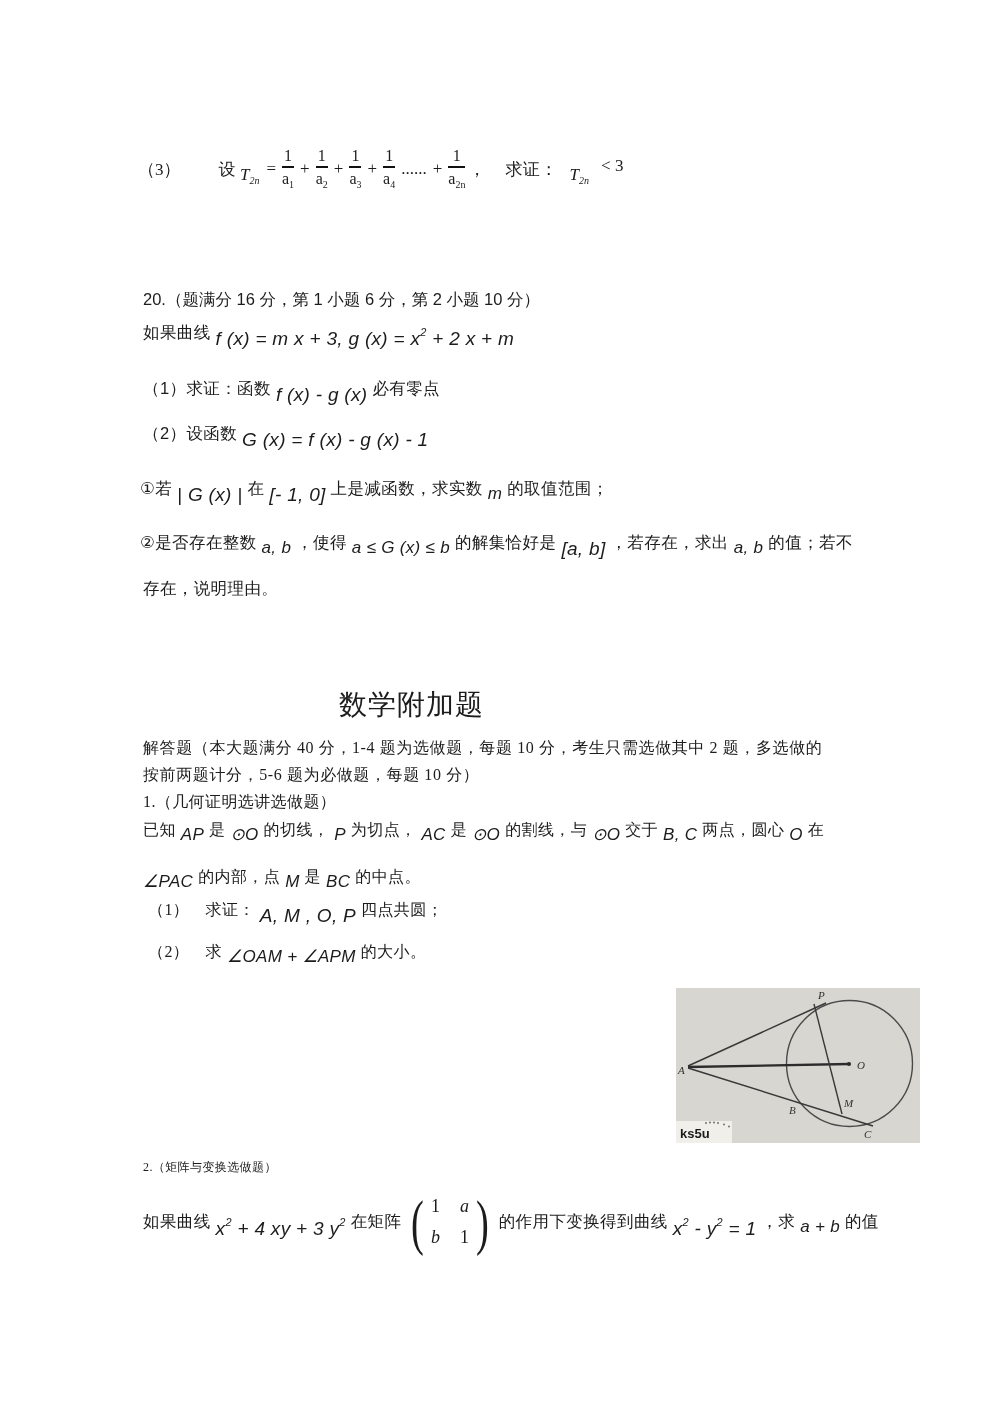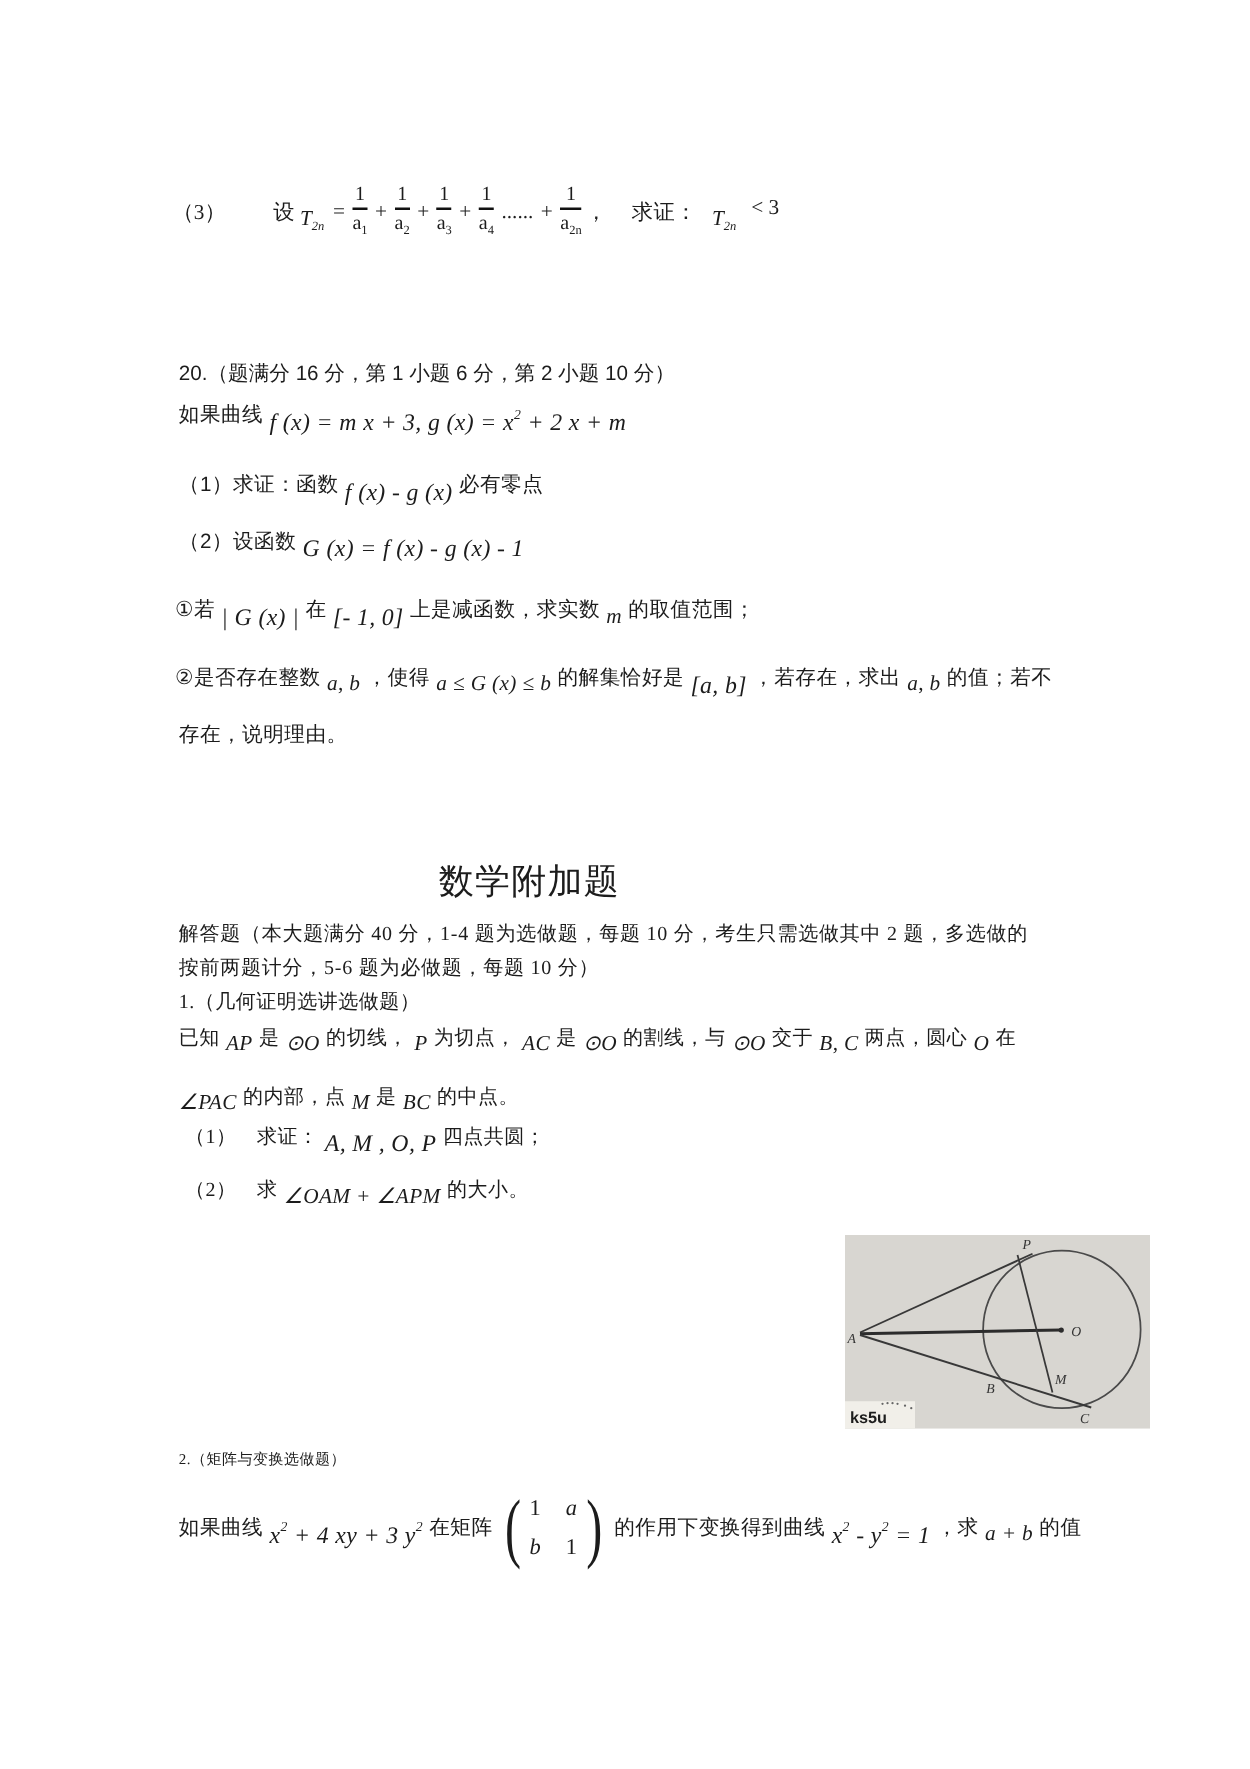--- a/index.html
+++ b/index.html
@@ -6,40 +6,40 @@
   body{
     width:1000px;height:1415px;position:relative;background:#ffffff;
     font-family:"Liberation Serif","DejaVu Serif",serif;color:#1c1c1c;
     overflow:hidden;
   }
   .row{position:absolute;white-space:nowrap;font-size:16.5px;line-height:1.25;text-align:center;}
   .sans{font-family:"Liberation Sans","DejaVu Sans",sans-serif;}
   .serif{font-family:"Liberation Serif","DejaVu Serif",serif;}
   .cn{letter-spacing:0.4px;}
   .math{
-    font-family:Liberation Serif, serif;
+    font-family:Liberation Sans, sans-serif;
     font-style:italic;position:relative;top:5px;margin:0 5px;font-size:17px;
     letter-spacing:0.3px;
   }
   .m19{font-size:19px;top:7px;}
   .math sup{font-size:11px;font-style:italic;position:relative;top:-2px;}
   
   .eqrow{display:flex;align-items:center;position:absolute;left:138px;top:139px;height:60px;font-size:17px;}
   .eqrow .gap{margin-left:38px;}
   .tsub{position:relative;top:7px;margin:0 4px;font-style:italic;font-family:"Liberation Serif",serif;}
   .tsub sub{font-size:10px;font-style:italic;}
   .frac{display:inline-flex;flex-direction:column;align-items:center;margin:0 2px;padding:0 1px;}
   .frac .fnum{font-size:16px;line-height:1.15;font-style:normal;}
   .fbar{align-self:stretch;height:1.3px;background:#111;margin:1px 0;}
   .fden{font-size:16px;line-height:1.2;}
   .fden sub{font-size:10px;}
   .op{margin:0 3px;font-style:normal;}
   .raised{position:relative;top:-3px;margin-left:8px;}
   
-  .bigtitle{position:absolute;left:16px;width:815px;text-align:center;top:686px;font-size:28px;letter-spacing:1px;}
+  .bigtitle{position:absolute;left:4px;width:815px;text-align:center;top:686px;font-size:28px;letter-spacing:1px;}
   
   .q2row{display:flex;align-items:center;position:absolute;left:143px;top:1184px;height:76px;font-size:16.5px;}
   .matrix{display:flex;align-items:center;margin:0 6px;}
   .paren{font-size:62px;line-height:0.95;font-weight:400;transform:scaleX(0.62);font-style:normal;
          font-family:"Liberation Serif","DejaVu Serif",serif;}
   .mcells{display:grid;grid-template-columns:auto auto;column-gap:20px;row-gap:10px;
           font-size:18px;justify-items:center;margin:0 3px;font-family:"Liberation Serif",serif;}
   .mcells .it{font-style:italic;}
   
   .figure{position:absolute;left:676px;top:988px;width:244px;height:155px;}

